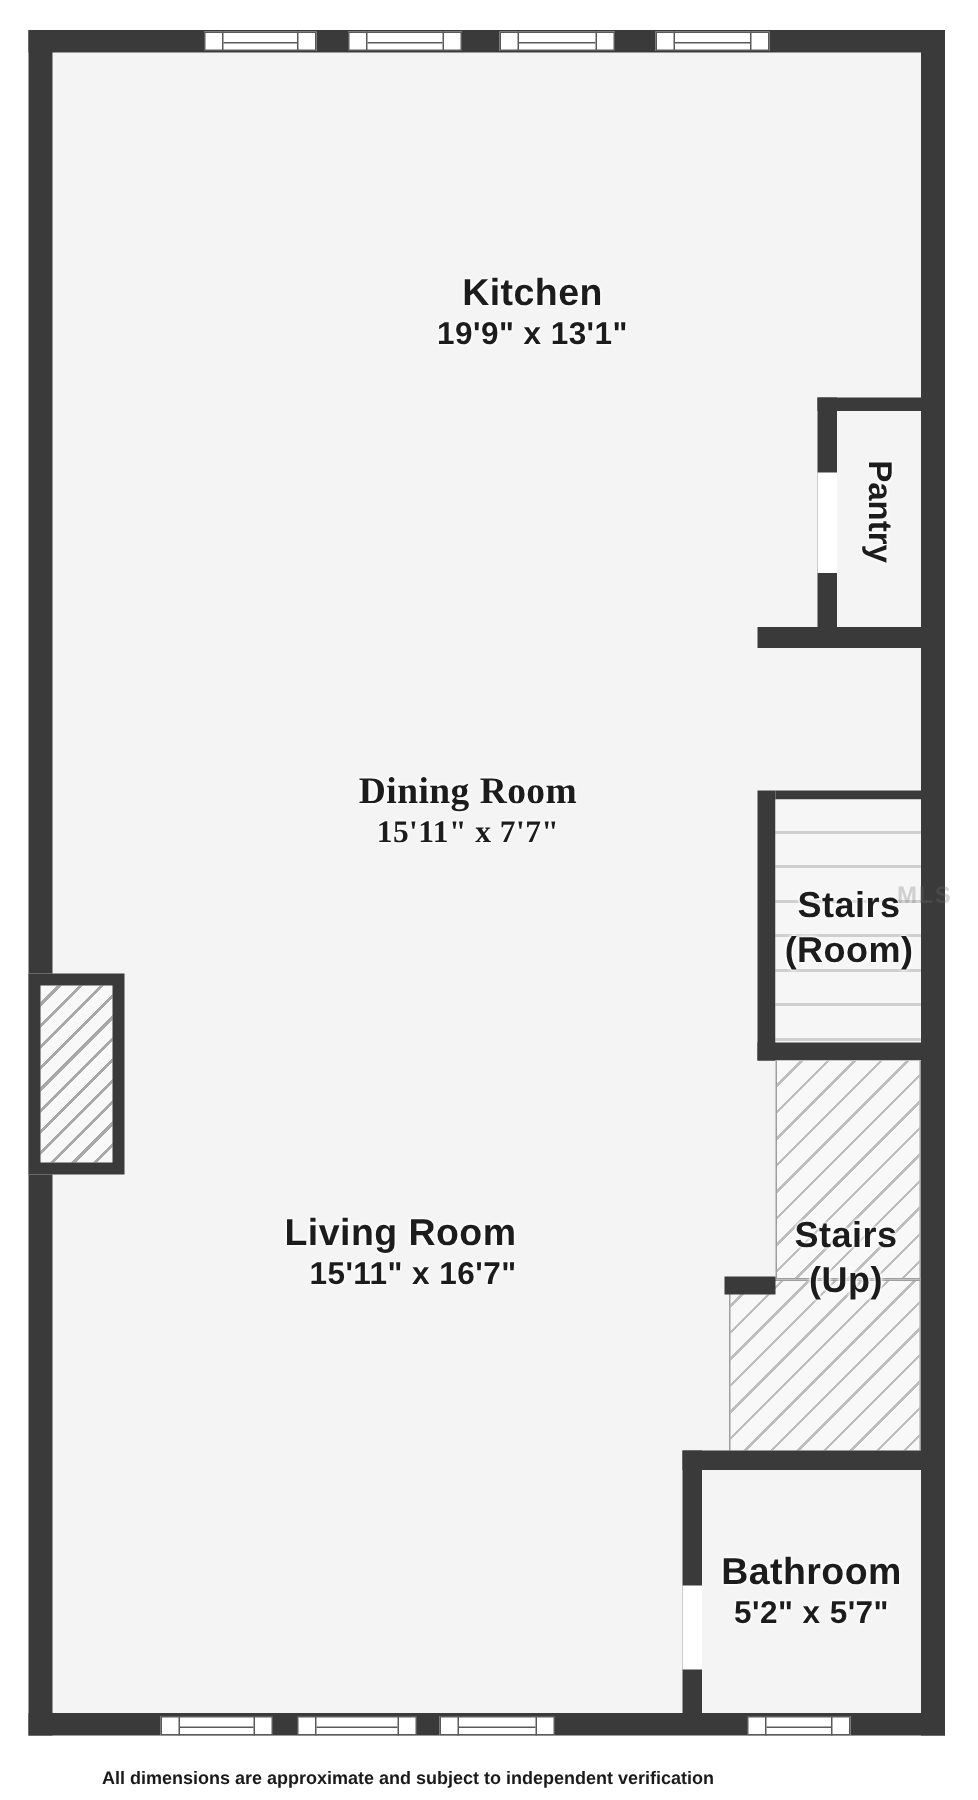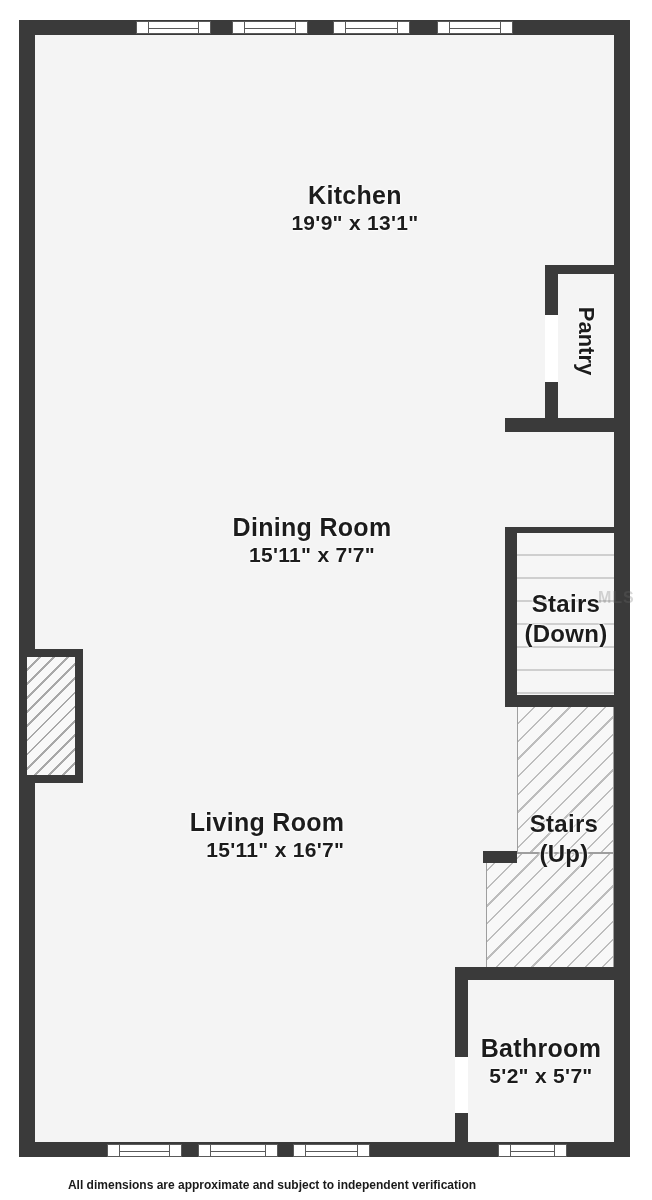--- a/index.html
+++ b/index.html
@@ -138,28 +138,28 @@
 
   <div class="room-label" style="left:334px;top:208px;margin-left:21px;">
     <div class="name">Kitchen</div>
     <div class="dims">19'9" x 13'1"</div>
   </div>
 
   <div class="pantry-label" style="left:586px;top:341px;">
     <span>Pantry</span>
   </div>
 
-  <div class="room-label" style="left:312px;top:540px;">
+  <div class="room-label" style="left:312px;top:540px;font-family:Liberation Serif, serif;">
     <div class="name">Dining Room</div>
     <div class="dims">15'11" x 7'7"</div>
   </div>
 
   <div class="room-label stair-label" style="left:566px;top:619px;">
     <div class="name">Stairs</div>
-    <div class="name">(Down)</div>
+    <div class="name">(Room)</div>
   </div>
 
   <div class="room-label stair-label" style="left:564px;top:839px;">
     <div class="name">Stairs</div>
     <div class="name">(Up)</div>
   </div>
 
   <div class="room-label" style="left:267px;top:835px;text-align:right;">
     <div class="name">Living Room</div>
     <div class="dims">15'11" x 16'7"</div>

